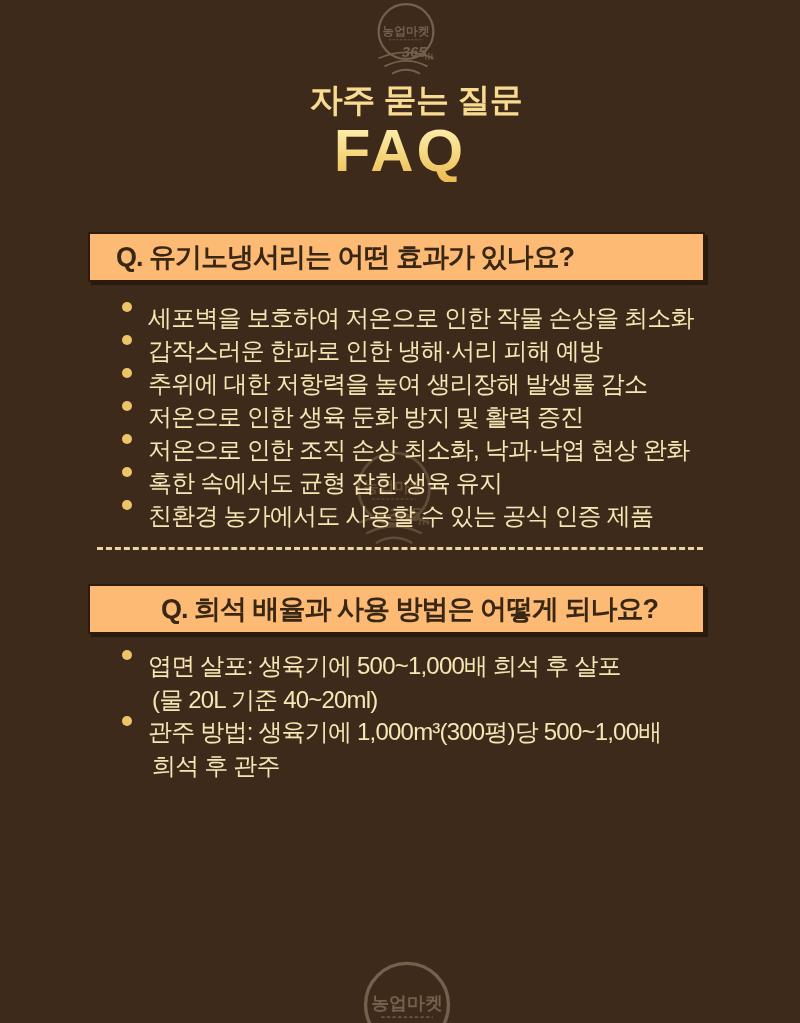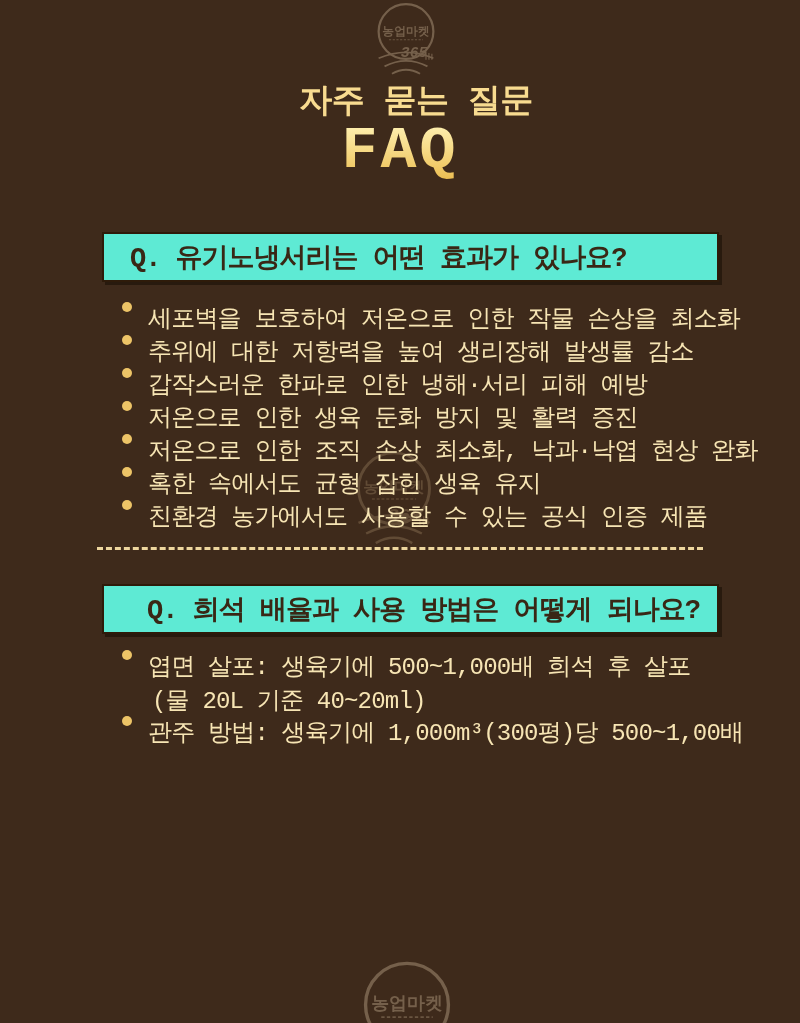--- a/index.html
+++ b/index.html
@@ -1,21 +1,21 @@
 <!DOCTYPE html>
 <html><head>
 <meta charset="utf-8">
 <style>
   html,body{margin:0;padding:0;}
   .page{
     position:relative;
     width:800px;height:1023px;
     background:#3E2A1B;
     overflow:hidden;
-    font-family:Liberation Mono, monospace;
+    font-family:Liberation Sans, sans-serif;
   }
 
   
   .logo{position:absolute;pointer-events:none;}
   .logo svg{display:block;width:100%;height:auto;}
   .logo-top{left:369px;top:2px;width:74px;color:#75604B;}
   .logo-mid{left:346px;top:450px;width:96px;color:#A98E6C;opacity:.33;}
   .logo-bottom{left:351px;top:960px;width:112px;color:#75604B;}
 
   
@@ -30,22 +30,22 @@
     position:absolute;left:0;top:120px;width:800px;
     text-align:center;
     font-size:60px;line-height:62px;font-weight:900;letter-spacing:3px;
     background:linear-gradient(180deg,#FFF3B8 0%,#F7DC8A 45%,#EBBC4E 100%);
     -webkit-background-clip:text;background-clip:text;
     color:transparent;
   }
 
   
   .q-box{
-    position:absolute;left:102px;width:613px;height:46px;
-    background:#5eead4;
+    position:absolute;left:88px;width:613px;height:46px;
+    background:#fdba74;
     border:2px solid #2E1B0A;
     box-shadow:3px 3px 0 rgba(22,12,4,.55);
     display:flex;align-items:center;
   }
   .q-box-1{top:232px;}
   .q-box-2{top:584px;justify-content:center;}
   .q-text{
     padding-left:26px;
     font-size:27px;font-weight:700;letter-spacing:-1px;
     color:#392715;
@@ -122,25 +122,25 @@
     </svg>
   </div>
 
   <div class="answers answers-1">
     <div class="bullet-row">
       <span class="dot"></span>
       <span class="b-text">세포벽을 보호하여 저온으로 인한 작물 손상을 최소화</span>
     </div>
     <div class="bullet-row">
       <span class="dot"></span>
-      <span class="b-text">추위에 대한 저항력을 높여 생리장해 발생률 감소</span>
+      <span class="b-text">갑작스러운 한파로 인한 냉해·서리 피해 예방</span>
     </div>
     <div class="bullet-row">
       <span class="dot"></span>
-      <span class="b-text">갑작스러운 한파로 인한 냉해·서리 피해 예방</span>
+      <span class="b-text">추위에 대한 저항력을 높여 생리장해 발생률 감소</span>
     </div>
     <div class="bullet-row">
       <span class="dot"></span>
       <span class="b-text">저온으로 인한 생육 둔화 방지 및 활력 증진</span>
     </div>
     <div class="bullet-row">
       <span class="dot"></span>
       <span class="b-text">저온으로 인한 조직 손상 최소화, 낙과·낙엽 현상 완화</span>
     </div>
     <div class="bullet-row">
@@ -164,20 +164,23 @@
       <span class="dot"></span>
       <span class="b-text">엽면 살포: 생육기에 500~1,000배 희석 후 살포</span>
     </div>
     <div class="cont-row">
       <span class="b-text">(물 20L 기준 40~20ml)</span>
     </div>
     <div class="bullet-row">
       <span class="dot"></span>
       <span class="b-text">관주 방법: 생육기에 1,000m³(300평)당 500~1,00배</span>
     </div>
+    <div class="cont-row">
+      <span class="b-text">희석 후 관주</span>
+    </div>
   </div>
 
   <div class="logo logo-bottom">
     <svg viewBox="0 0 100 112" fill="none" stroke="currentColor">
       <circle cx="50" cy="40" r="37" stroke-width="3"></circle>
       <text x="50" y="44" text-anchor="middle" font-size="16" font-weight="700" fill="currentColor" stroke="none">농업마켓</text>
       <line x1="27" y1="51" x2="73" y2="51" stroke-width="1.5" stroke-dasharray="3 2" opacity=".8"></line>
       <text x="61" y="74" text-anchor="middle" font-size="20" font-style="italic" font-weight="700" fill="currentColor" stroke="none">365</text>
       <path d="M77 70 v8 M81 69 v9 M85 70 v8" stroke-width="1.5"></path>
       <path d="M13 76 Q50 60 87 76" stroke-width="2.5"></path>

